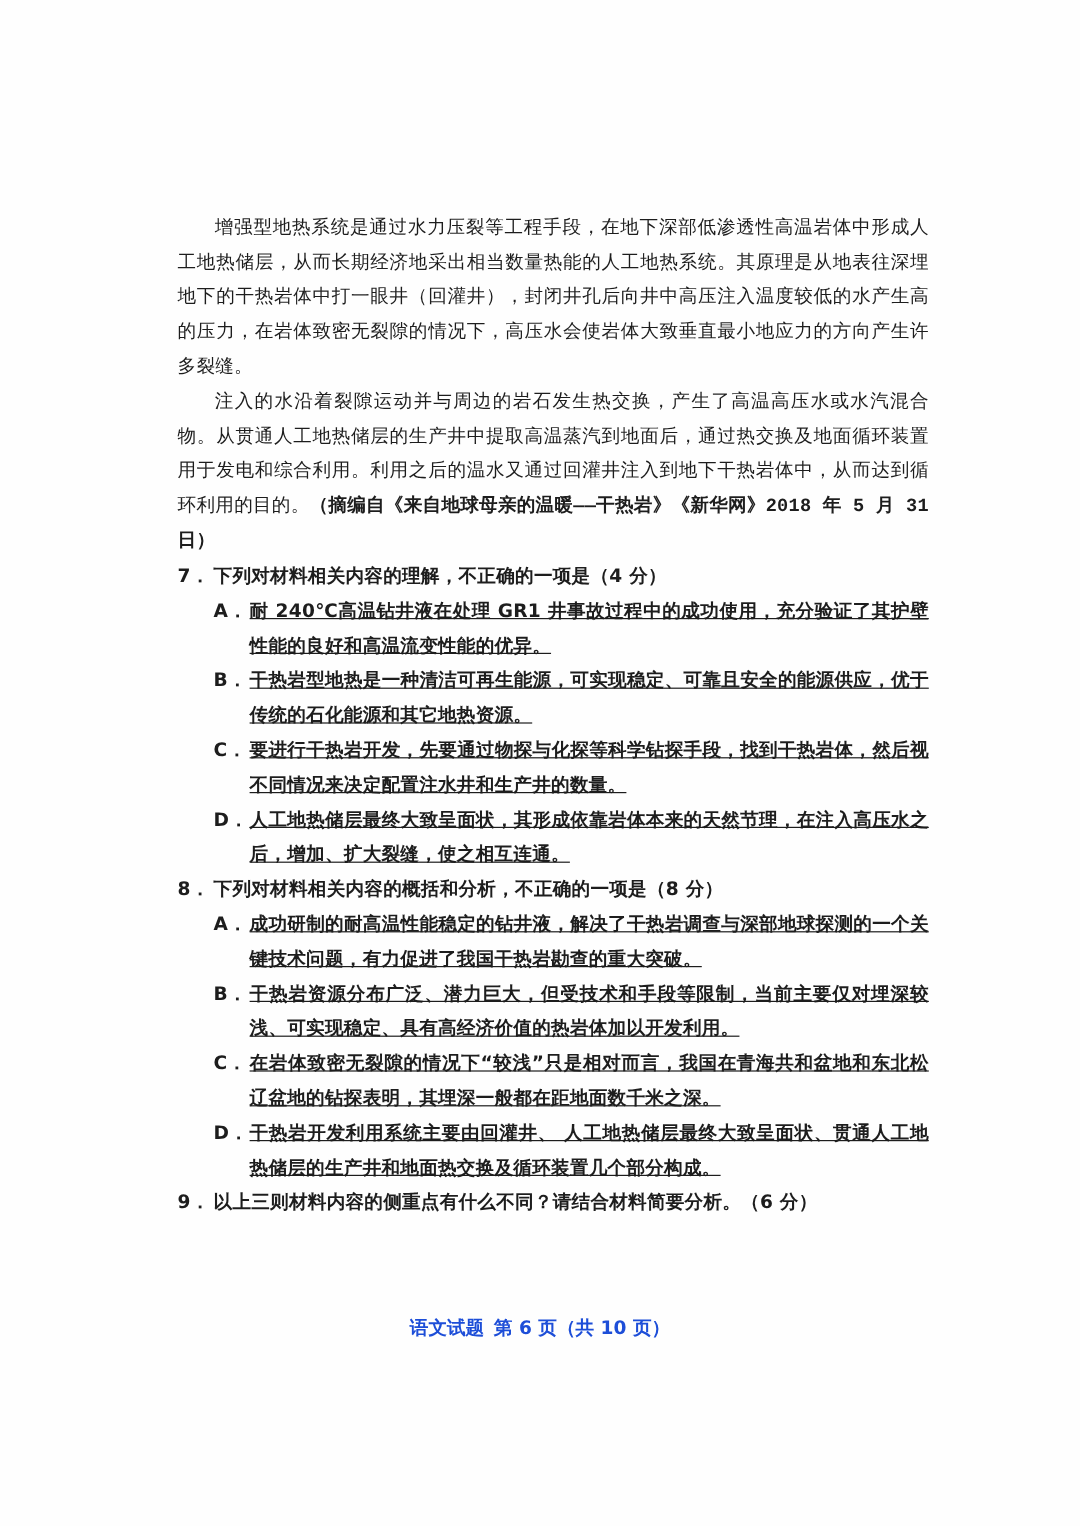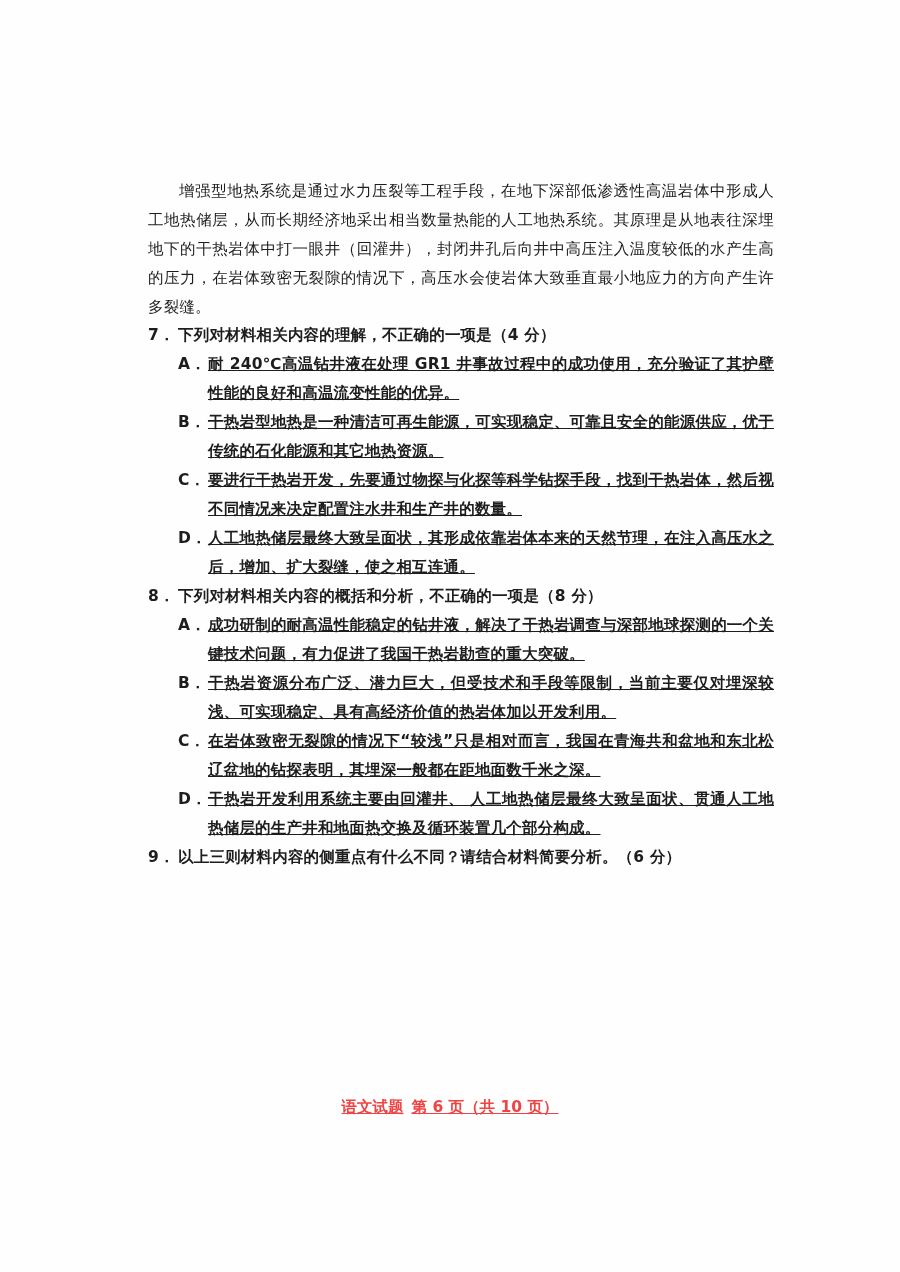--- a/index.html
+++ b/index.html
@@ -21,21 +21,21 @@
     left: 148px;
     top: 176px;
     width: 626px;
     font-size: 15.5px;
     line-height: 29px;
   }
   
   .passage p {
     margin: 0;
     text-indent: 2em;
-    font-family: Liberation Sans, sans-serif;
+    font-family: Liberation Mono, monospace;
     text-align: justify;
     letter-spacing: 0.2px;
   }
   .passage .cite {
     font-weight: bold;
   }
   
   .questions {
     font-weight: 600;
     letter-spacing: 0.2px;
@@ -65,42 +65,44 @@
     text-decoration: underline;
   }
   .footer {
     position: absolute;
     left: 0;
     top: 1092px;
     width: 100%;
     text-align: center;
     font-size: 15.5px;
     line-height: 29px;
-    color: #ef4444;
-    text-decoration: underline;
+    color: #1d4ed8;
   }
   .footer .exam-label {
     font-weight: 700;
     font-family: "DejaVu Serif", serif;
     margin-right: 8px;
   }
   .footer .page-info {
     font-weight: 600;
   }
 </style>
 </head>
 <body>
 
 <div class="page">
 
   <div class="content">
 
     <div class="passage">
       <p>
         <span>增强型地热系统是通过水力压裂等工程手段，在地下深部低渗透性高温岩体中形成人工地热储层，从而长期经济地采出相当数量热能的人工地热系统。其原理是从地表往深埋地下的干热岩体中打一眼井（回灌井），封闭井孔后向井中高压注入温度较低的水产生高的压力，在岩体致密无裂隙的情况下，高压水会使岩体大致垂直最小地应力的方向产生许多裂缝。</span>
+      </p>
+      <p>
+        <span>注入的水沿着裂隙运动并与周边的岩石发生热交换，产生了高温高压水或水汽混合物。从贯通人工地热储层的生产井中提取高温蒸汽到地面后，通过热交换及地面循环装置用于发电和综合利用。利用之后的温水又通过回灌井注入到地下干热岩体中，从而达到循环利用的目的。</span><span class="cite">（摘编自《来自地球母亲的温暖——干热岩》《新华网》2018 年 5 月 31 日）</span>
       </p>
     </div>
 
     <div class="questions">
 
       <div class="question">
         <div class="q-stem-row">
           <span class="q-num">7．</span>
           <span class="q-stem">下列对材料相关内容的理解，不正确的一项是（4 分）</span>
         </div>

